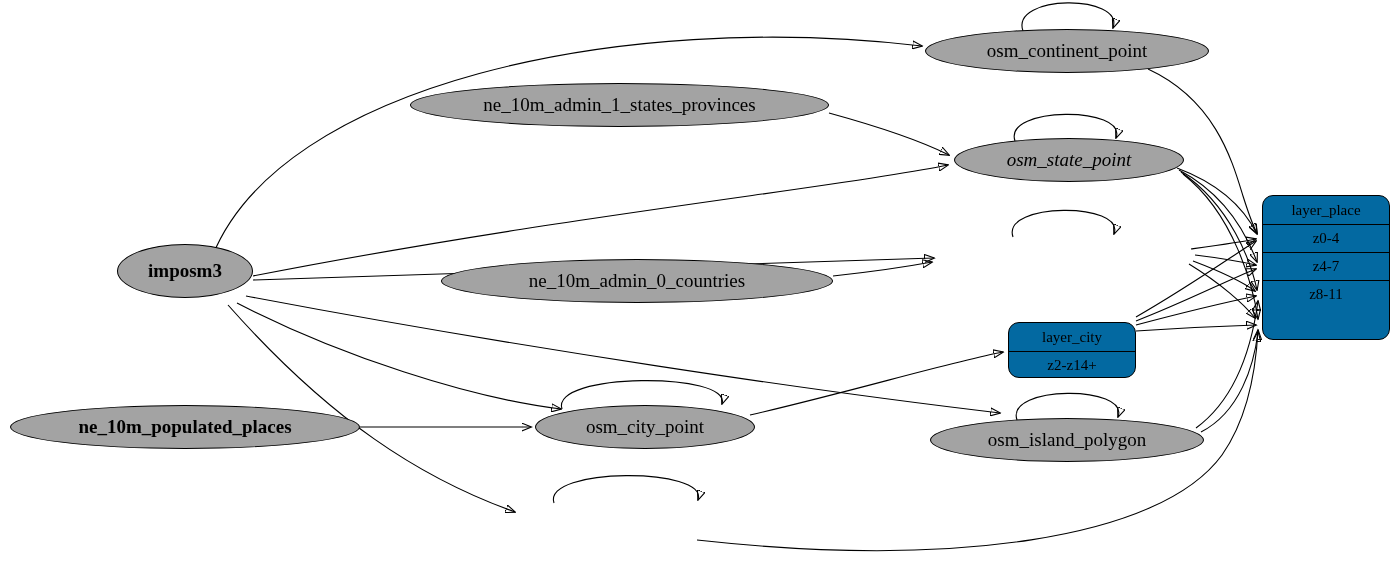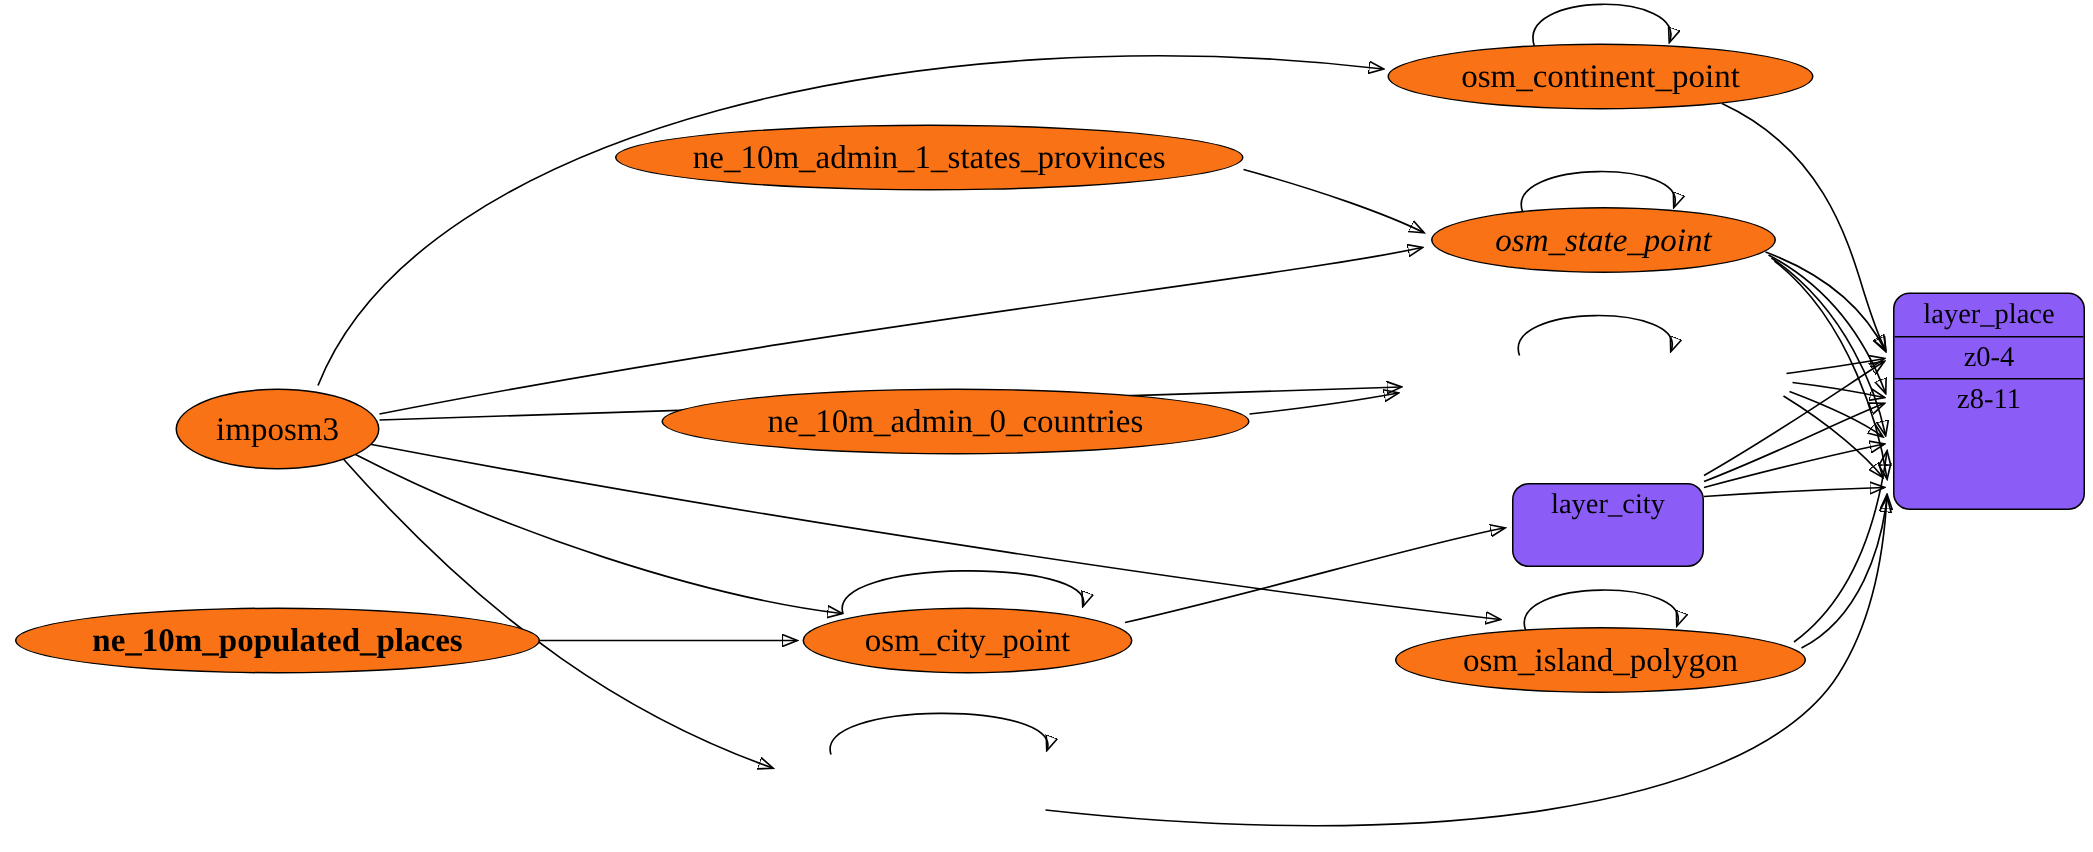--- a/index.html
+++ b/index.html
@@ -9,31 +9,31 @@
     background:#ffffff;
     font-family:"Liberation Serif","DejaVu Serif",serif;
     overflow:hidden;
   }
   svg.edges{position:absolute;left:0;top:0;width:1395px;height:568px;}
   svg.edges path{fill:none;stroke:#000;stroke-width:1.1px;}
   .node{
     position:absolute;
     display:flex;align-items:center;justify-content:center;
     border:1px solid #000;border-radius:50%;
-    background:#f97316;
-    font-size:22px;color:#000;white-space:nowrap;
+    background:#a3a3a3;
+    font-size:19px;color:#000;white-space:nowrap;
     box-sizing:border-box;
   }
   .record{
     position:absolute;
     border:1.5px solid #000;border-radius:11px;
-    background:#8b5cf6;
+    background:#0369a1;
     box-sizing:border-box;
     overflow:hidden;
-    font-size:19px;color:#000;
+    font-size:15px;color:#000;
   }
   .record .row{
     display:flex;align-items:center;justify-content:center;
     box-sizing:border-box;
     white-space:nowrap;
   }
   .record .row + .row{border-top:1px solid #000;}
 </style>
 </head>
 <body>
@@ -83,41 +83,43 @@
     <path marker-end="url(#arw)" d="M1148,69 C1215,100 1232,160 1243,196 C1250,218 1253,226 1257,233"></path>
 
     <path marker-end="url(#arw)" d="M1023,31 C1010,-6 1125,-6 1113,28"></path>
     <path marker-end="url(#arw)" d="M1015,141 C1003,106 1128,106 1116,138"></path>
     <path marker-end="url(#arw)" d="M1013,237 C1001,202 1126,202 1114,234"></path>
     <path marker-end="url(#arw)" d="M562,409 C550,372 733,372 722,404"></path>
     <path marker-end="url(#arw)" d="M1017,420 C1005,385 1130,385 1118,417"></path>
     <path marker-end="url(#arw)" d="M554,503 C542,467 710,467 698,500"></path>
   </svg>
 
-  <div class="node" style="left:117px;top:259px;width:136px;height:54px;">imposm3</div>
+  <div class="node" style="left:117px;top:244px;width:136px;height:54px;font-weight:bold;">imposm3</div>
 
   <div class="node" style="left:410px;top:83px;width:419px;height:44px;">ne_10m_admin_1_states_provinces</div>
 
   <div class="node" style="left:441px;top:259px;width:392px;height:44px;">ne_10m_admin_0_countries</div>
 
   <div class="node" style="left:10px;top:405px;width:350px;height:44px;font-weight:bold;">ne_10m_populated_places</div>
 
   <div class="node" style="left:925px;top:29px;width:284px;height:44px;">osm_continent_point</div>
 
   <div class="node" style="left:954px;top:138px;width:230px;height:44px;font-style:italic;">osm_state_point</div>
 
 
   <div class="node" style="left:535px;top:405px;width:220px;height:44px;">osm_city_point</div>
 
   <div class="node" style="left:930px;top:418px;width:274px;height:44px;text-align:right;">osm_island_polygon</div>
 
 
   <div class="record" style="left:1008px;top:322px;width:128px;height:56px;">
     <div class="row" style="height:28px;">layer_city</div>
+    <div class="row" style="height:27px;">z2-z14+</div>
   </div>
 
   <div class="record" style="left:1262px;top:195px;width:128px;height:145px;">
     <div class="row" style="height:28px;">layer_place</div>
     <div class="row" style="height:28px;">z0-4</div>
+    <div class="row" style="height:28px;">z4-7</div>
     <div class="row" style="height:28px;">z8-11</div>
   </div>
 
 </div>
 
 </body></html>

